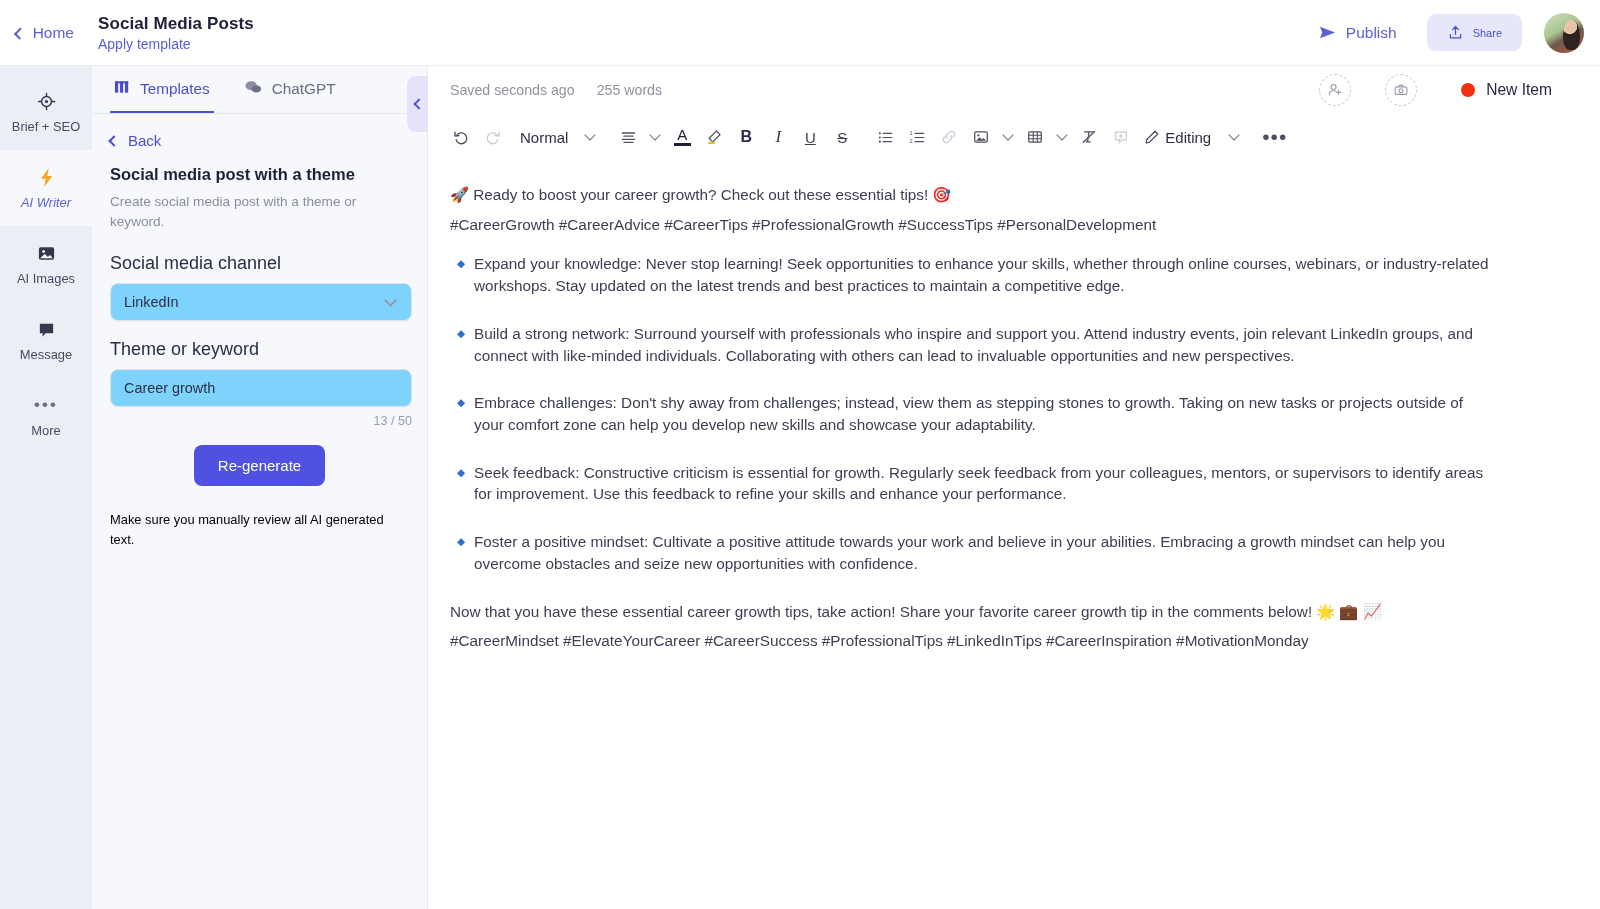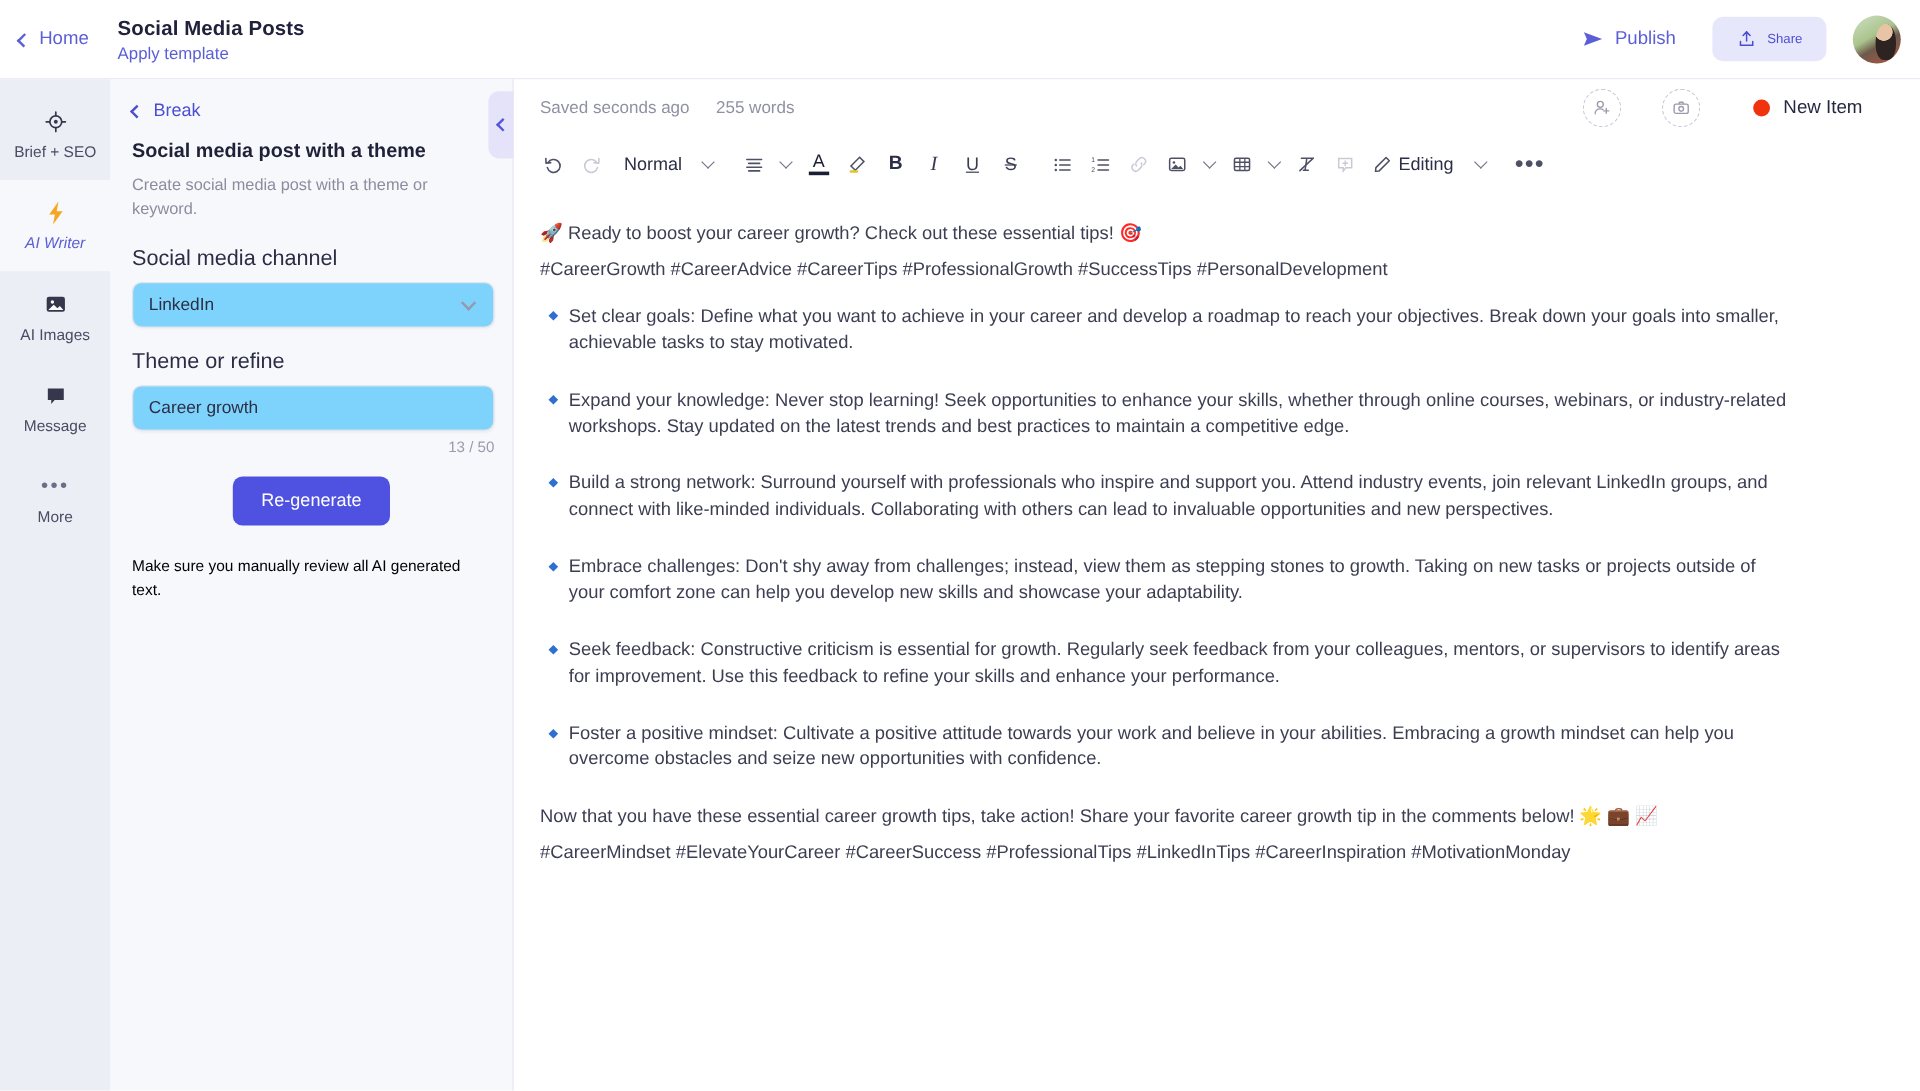--- a/index.html
+++ b/index.html
@@ -295,41 +295,63 @@
       </div>
 
       <div class="rail-item">
         <span class="rail-ico dots-ico">•••</span>
         <span>More</span>
       </div>
     </div>
 
     <div class="panel">
 
+      <div class="panel-tabs">
+        <div class="ptab active">
+          <span>
+            <svg width="17" height="16" viewBox="0 0 18 16">
+              <rect x="1" y="2" width="3.4" height="12" fill="#4b4fcf"></rect>
+              <rect x="6.3" y="2" width="3.4" height="12" fill="#4b4fcf"></rect>
+              <rect x="11.6" y="2" width="3.4" height="12" fill="#4b4fcf"></rect>
+              <rect x="1" y="2" width="14" height="2.2" fill="#4b4fcf"></rect>
+            </svg>
+          </span>
+          <span>Templates</span>
+        </div>
+        <div class="ptab">
+          <span>
+            <svg width="19" height="16" viewBox="0 0 20 16">
+              <ellipse cx="7.6" cy="6.6" rx="6" ry="4.6" fill="#8a8ca0"></ellipse>
+              <ellipse cx="13" cy="10" rx="5" ry="3.8" fill="#6e7085"></ellipse>
+            </svg>
+          </span>
+          <span>ChatGPT</span>
+        </div>
+      </div>
 
       <div class="panel-scroll">
         <div class="back-link">
           <span class="chev-left-sm"></span>
-          <span>Break</span>
+          <span>Back</span>
         </div>
 
         <div class="tpl-title">Social media post with a theme</div>
         <div class="tpl-desc">Create social media post with a theme or keyword.</div>
 
         <div class="field-group">
           <div class="field-label">Social media channel</div>
           <div class="select-box">
             <span>LinkedIn</span>
             <span class="chev-down"></span>
           </div>
         </div>
 
 
         <div>
-          <div class="field-label">Theme or refine</div>
+          <div class="field-label">Theme or keyword</div>
           <div class="text-box">
             <span>Career growth</span>
           </div>
           <div class="counter">13 / 50</div>
         </div>
 
         <div class="regen-wrap">
           <button class="regen-btn">Re-generate</button>
         </div>
 
@@ -491,21 +513,20 @@
         <div class="tb-sep"></div>
         <div class="tb">
           <span class="ellipsis">•••</span>
         </div>
       </div>
 
       <div class="doc">
         <p>🚀 Ready to boost your career growth? Check out these essential tips! 🎯</p>
         <p class="tight">#CareerGrowth #CareerAdvice #CareerTips #ProfessionalGrowth #SuccessTips #PersonalDevelopment</p>
 
-        <p class="bullet-p">Set clear goals: Define what you want to achieve in your career and develop a roadmap to reach your objectives. Break down your goals into smaller, achievable tasks to stay motivated.</p>
         <p class="bullet-p">Expand your knowledge: Never stop learning! Seek opportunities to enhance your skills, whether through online courses, webinars, or industry-related workshops. Stay updated on the latest trends and best practices to maintain a competitive edge.</p>
         <p class="bullet-p">Build a strong network: Surround yourself with professionals who inspire and support you. Attend industry events, join relevant LinkedIn groups, and connect with like-minded individuals. Collaborating with others can lead to invaluable opportunities and new perspectives.</p>
         <p class="bullet-p">Embrace challenges: Don't shy away from challenges; instead, view them as stepping stones to growth. Taking on new tasks or projects outside of your comfort zone can help you develop new skills and showcase your adaptability.</p>
         <p class="bullet-p">Seek feedback: Constructive criticism is essential for growth. Regularly seek feedback from your colleagues, mentors, or supervisors to identify areas for improvement. Use this feedback to refine your skills and enhance your performance.</p>
         <p class="bullet-p">Foster a positive mindset: Cultivate a positive attitude towards your work and believe in your abilities. Embracing a growth mindset can help you overcome obstacles and seize new opportunities with confidence.</p>
 
         <p>Now that you have these essential career growth tips, take action! Share your favorite career growth tip in the comments below! 🌟 💼 📈</p>
         <p>#CareerMindset #ElevateYourCareer #CareerSuccess #ProfessionalTips #LinkedInTips #CareerInspiration #MotivationMonday</p>
       </div>
 

